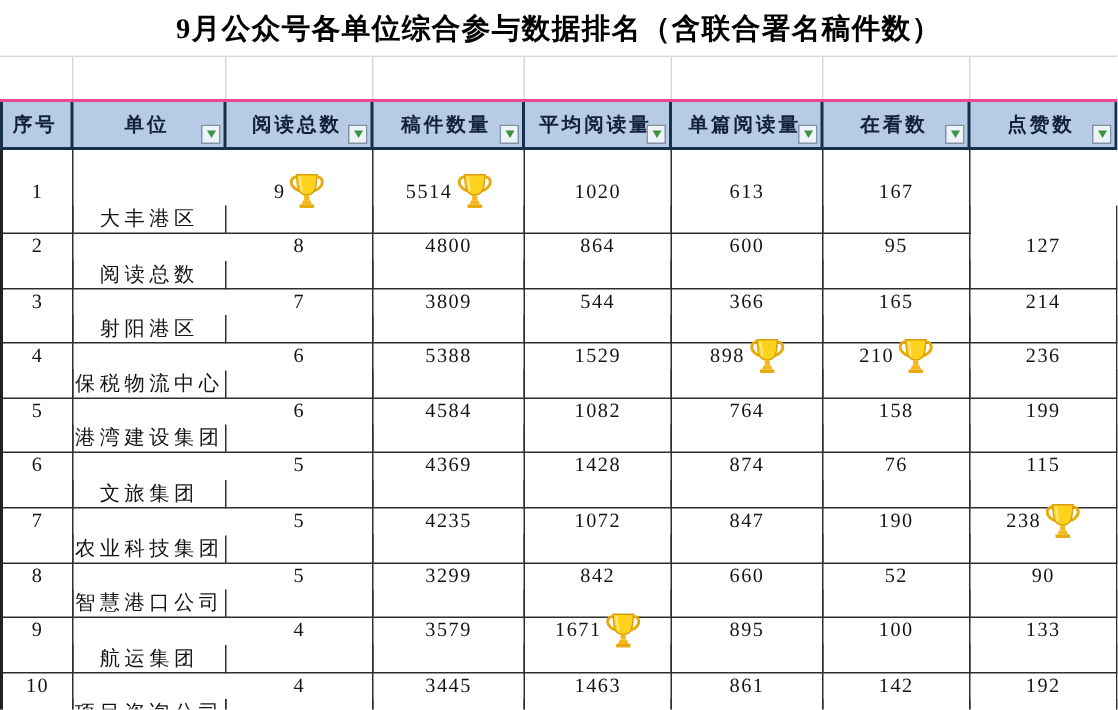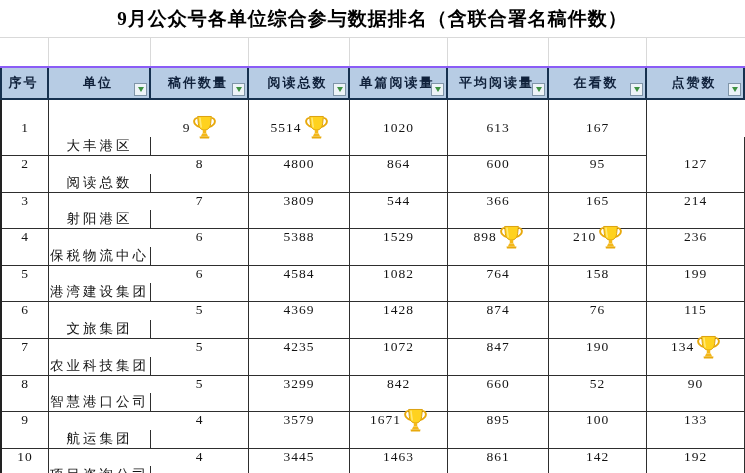--- a/index.html
+++ b/index.html
@@ -13,21 +13,21 @@
   
   .grid-row { display:grid; grid-template-columns:49px 102px 98px 101px 98px 101px 98px 98px; }
 
   
   .spacer-row { height:29px; border-top:1px solid #D9D9D9; }
   .spacer-cell { border-right:1px solid #D9D9D9; }
   .spacer-cell:last-child { border-right:none; }
 
   
   .header-row { height:34px; background:#B7CCE4;
-    border-top:2px solid #8b5cf6; border-bottom:2px solid #16314F; }
+    border-top:2px solid #ec4899; border-bottom:2px solid #16314F; }
   .hcell { position:relative; display:flex; align-items:center; justify-content:center;
     border-right:2px solid #16314F; font-size:13px; font-weight:bold; color:#10213B;
     letter-spacing:2px; }
   .hcell:first-child { border-left:2px solid #16314F; }
   .hlabel { white-space:nowrap; padding-right:2px; }
   .filter-btn { position:absolute; right:2px; bottom:2px; width:13px; height:13px;
     background:#EDF3F8; border:1px solid #8095A8; display:flex; align-items:center;
     justify-content:center; cursor:pointer; }
   .tri { width:0; height:0; border-left:3.5px solid transparent;
     border-right:3.5px solid transparent; border-top:5px solid #3E9142; display:block; }
@@ -65,39 +65,39 @@
       <div class="hcell">
         <span class="hlabel">序号</span>
       </div>
       <div class="hcell">
         <span class="hlabel">单位</span>
         <div class="filter-btn">
           <i class="tri"></i>
         </div>
       </div>
       <div class="hcell">
+        <span class="hlabel">阅读总数</span>
+        <div class="filter-btn">
+          <i class="tri"></i>
+        </div>
+      </div>
+      <div class="hcell">
         <span class="hlabel">稿件数量</span>
         <div class="filter-btn">
           <i class="tri"></i>
         </div>
       </div>
       <div class="hcell">
-        <span class="hlabel">阅读总数</span>
+        <span class="hlabel">平均阅读量</span>
         <div class="filter-btn">
           <i class="tri"></i>
         </div>
       </div>
       <div class="hcell">
         <span class="hlabel">单篇阅读量</span>
-        <div class="filter-btn">
-          <i class="tri"></i>
-        </div>
-      </div>
-      <div class="hcell">
-        <span class="hlabel">平均阅读量</span>
         <div class="filter-btn">
           <i class="tri"></i>
         </div>
       </div>
       <div class="hcell">
         <span class="hlabel">在看数</span>
         <div class="filter-btn">
           <i class="tri"></i>
         </div>
       </div>
@@ -314,21 +314,21 @@
         <div class="cell col-4">
           <span>1072</span>
         </div>
         <div class="cell col-5">
           <span>847</span>
         </div>
         <div class="cell col-6">
           <span>190</span>
         </div>
         <div class="cell col-7">
-          <span>134</span>
+          <span>238</span>
           <svg class="trophy" viewBox="0 0 24 26" xmlns="http://www.w3.org/2000/svg">
             <path d="M4.5 3 C1 3.5 0.3 7 2.3 9.6 C3.7 11.4 6 12.5 8 12.7" fill="none" stroke="#E8A90C" stroke-width="2"></path>
             <path d="M19.5 3 C23 3.5 23.7 7 21.7 9.6 C20.3 11.4 18 12.5 16 12.7" fill="none" stroke="#E8A90C" stroke-width="2"></path>
             <path d="M4.8 1.5 H19.2 L18.4 9 C18 13.2 15.6 15.6 12 15.6 C8.4 15.6 6 13.2 5.6 9 Z" fill="#FFD21E" stroke="#D99E0B" stroke-width="1"></path>
             <path d="M7.2 2.6 L8.6 13 " stroke="#FFE878" stroke-width="1.6" fill="none"></path>
             <rect x="10.2" y="15.6" width="3.6" height="3.6" fill="#F4B81A"></rect>
             <path d="M8.2 22.3 L9.6 19.2 H14.4 L15.8 22.3 Z" fill="#F4B81A"></path>
             <path d="M6.8 22.3 H17.2 L16.8 24.6 H7.2 Z" fill="#E8A90C"></path>
           </svg>
         </div>

